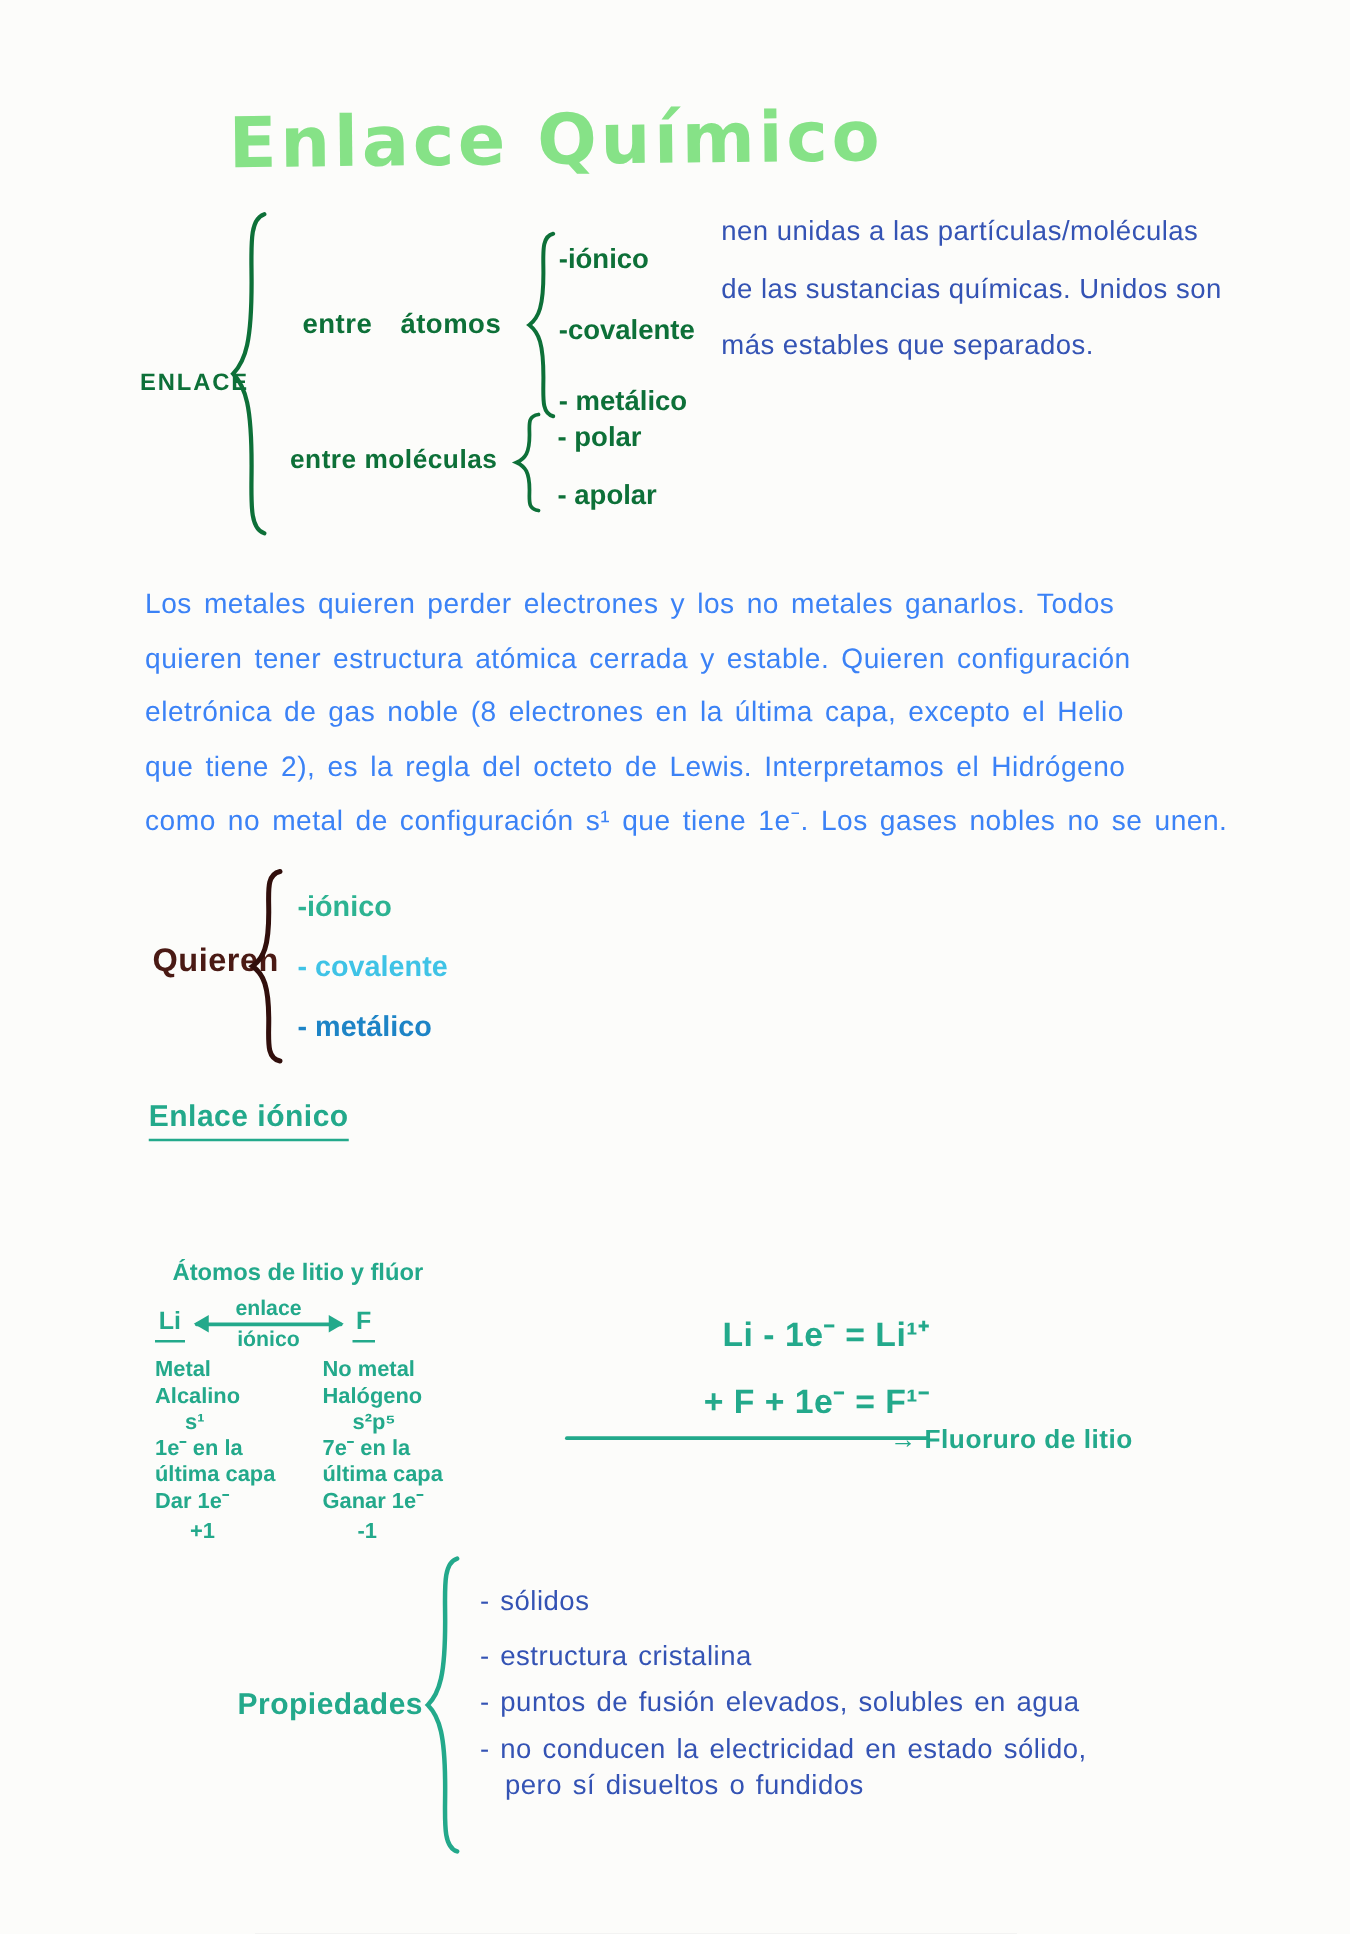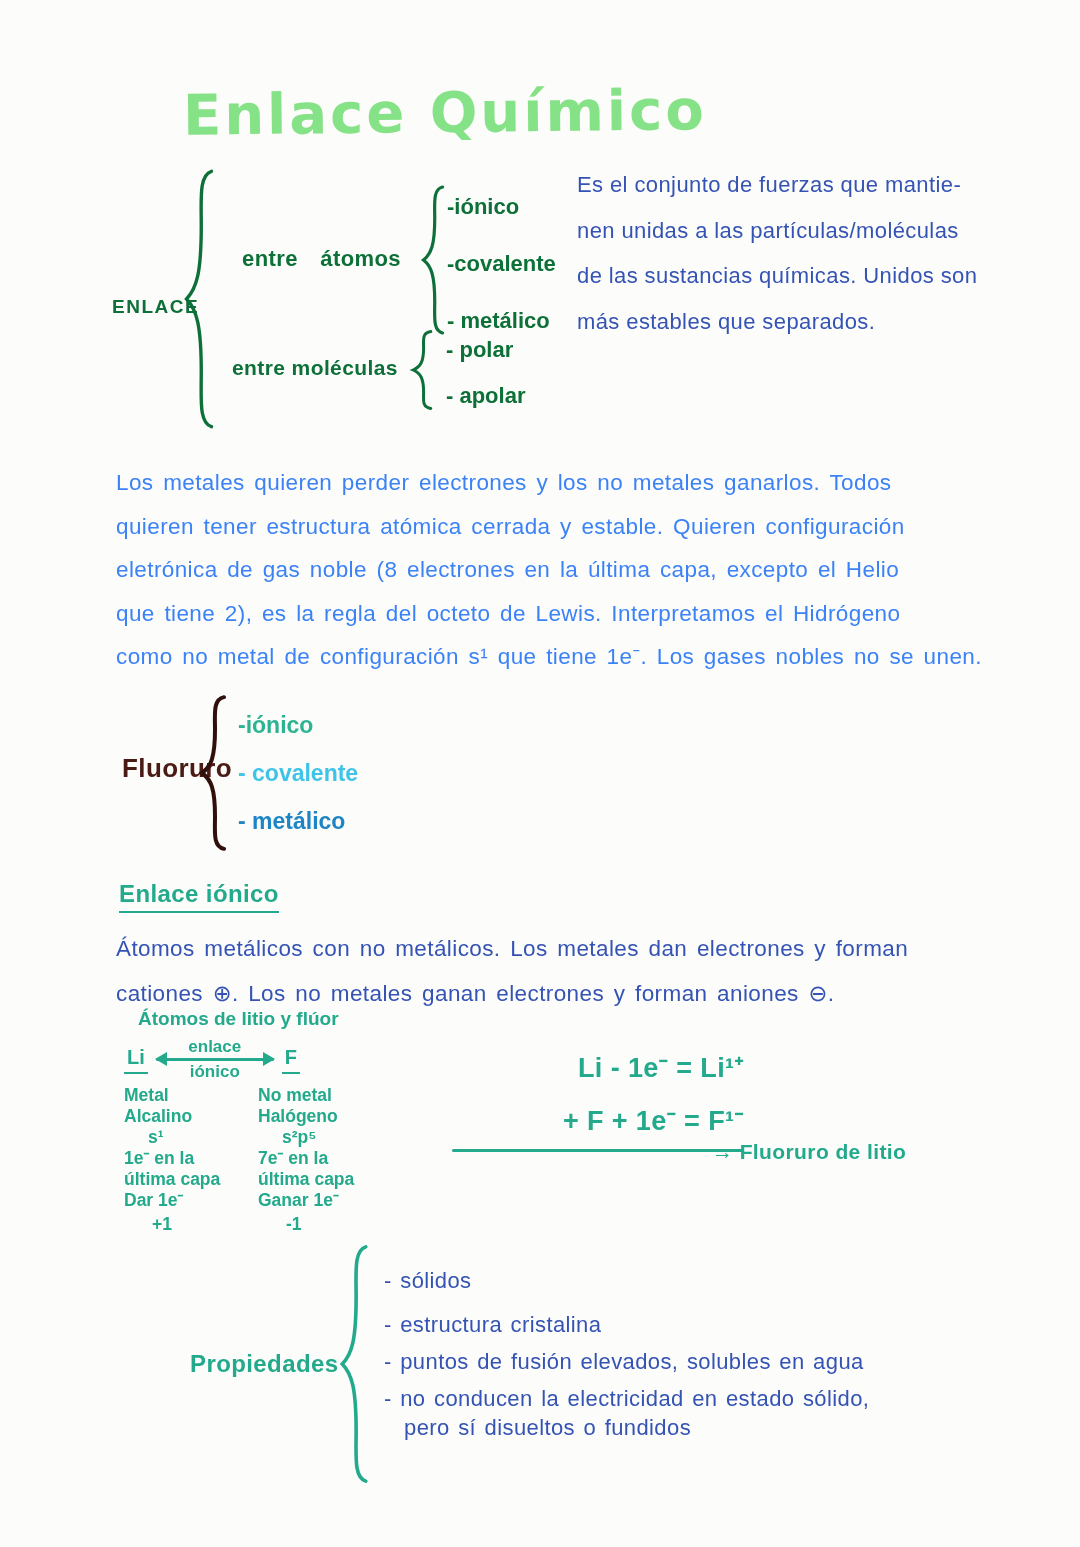--- a/index.html
+++ b/index.html
@@ -107,52 +107,47 @@
       <path d="M26 4 C15 7 17 24 17 45 C17 80 13 92 4 100 C13 108 17 120 17 155 C17 176 15 193 26 196" fill="none" stroke="currentColor" stroke-width="3" stroke-linecap="round" vector-effect="non-scaling-stroke"></path>
     </svg>
 
     <div class="abs tree-items" style="left:446px;top:337px;row-gap:20px;">
       <div>- polar</div>
       <div>- apolar</div>
     </div>
   </div>
 
   <div class="abs txt-block def-block hand" style="left: 577px; top: 162px; width: 448px; color: rgb(52, 83, 180);">
-    <div>Es el conjunto de fuerzas que mantie-</div>
     <div>nen unidas a las partículas/moléculas</div>
     <div>de las sustancias químicas. Unidos son</div>
     <div>más estables que separados.</div>
   </div>
 
   <div class="abs txt-block metals-block hand" style="left: 116px; top: 461px; width: 910px; color: #3b82f6;">
     <div>Los metales quieren perder electrones y los no metales ganarlos. Todos</div>
     <div>quieren tener estructura atómica cerrada y estable. Quieren configuración</div>
     <div>eletrónica de gas noble (8 electrones en la última capa, excepto el Helio</div>
     <div>que tiene 2), es la regla del octeto de Lewis. Interpretamos el Hidrógeno</div>
     <div>como no metal de configuración s¹ que tiene 1e⁻. Los gases nobles no se unen.</div>
   </div>
 
   <div>
-    <div class="abs enlaces-label hand" style="left: 122px; top: 753px; color: rgb(74, 26, 20);">Fluoruro</div>
+    <div class="abs enlaces-label hand" style="left: 122px; top: 753px; color: rgb(74, 26, 20);">Quieren</div>
     <svg class="abs brace-svg" style="left: 198px; top: 694px; color: rgb(49, 15, 12);" width="30" height="158" viewBox="0 0 30 200" preserveAspectRatio="none">
       <path d="M26 4 C15 7 17 24 17 45 C17 80 13 92 4 100 C13 108 17 120 17 155 C17 176 15 193 26 196" fill="none" stroke="currentColor" stroke-width="4" stroke-linecap="round" vector-effect="non-scaling-stroke"></path>
     </svg>
     <div class="abs enlaces-items" style="left:238px;top:712px;">
       <div style="color: rgb(45, 179, 146);">-iónico</div>
       <div style="color: rgb(63, 195, 230);">- covalente</div>
       <div style="color: rgb(29, 132, 198);">- metálico</div>
     </div>
   </div>
 
   <div class="abs section-heading hand" style="left: 119px; top: 880px; color: rgb(35, 169, 139);">Enlace iónico</div>
 
-  <div class="abs txt-block ionic-block hand" style="left: 116px; top: 926px; width: 910px; color: rgb(52, 83, 180);">
-    <div>Átomos metálicos con no metálicos. Los metales dan electrones y forman</div>
-    <div>cationes ⊕. Los no metales ganan electrones y forman aniones ⊖.</div>
-  </div>
 
   <div class="abs lif" style="left: 124px; top: 1008px; color: rgb(35, 169, 139);">
     <div class="lif-caption">Átomos de litio y flúor</div>
     <div class="lif-symbols">
       <span class="lif-symbol">Li</span>
       <span class="arrow-box">
         <span class="lbl">enlace</span>
         <span class="double-arrow"></span>
         <span class="lbl">iónico</span>
       </span>

